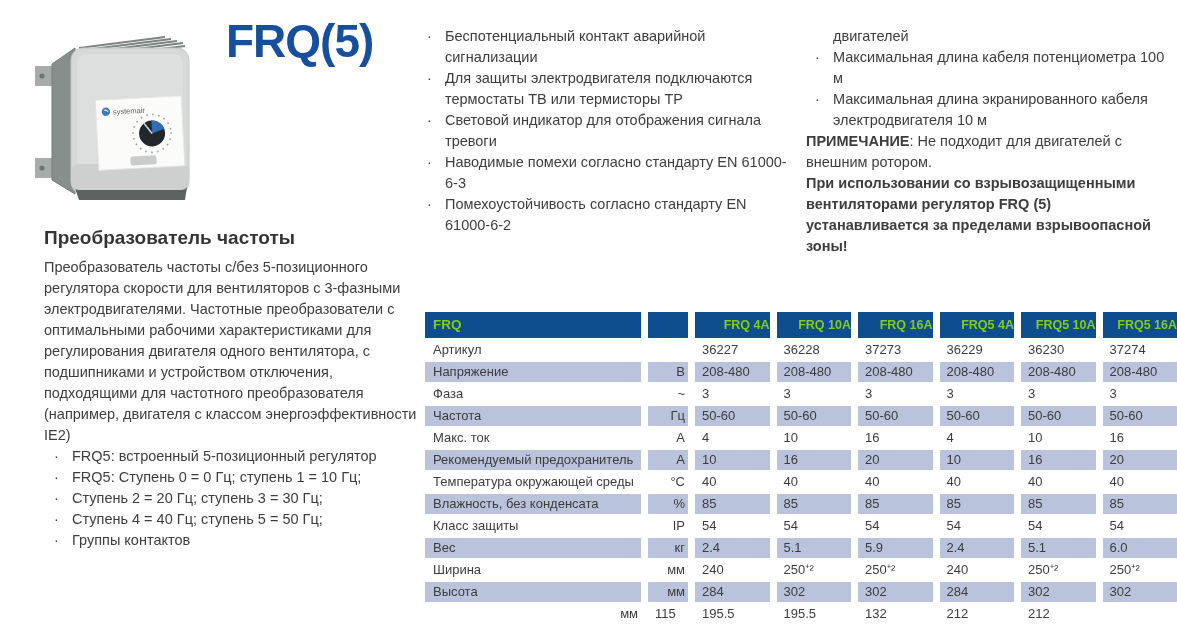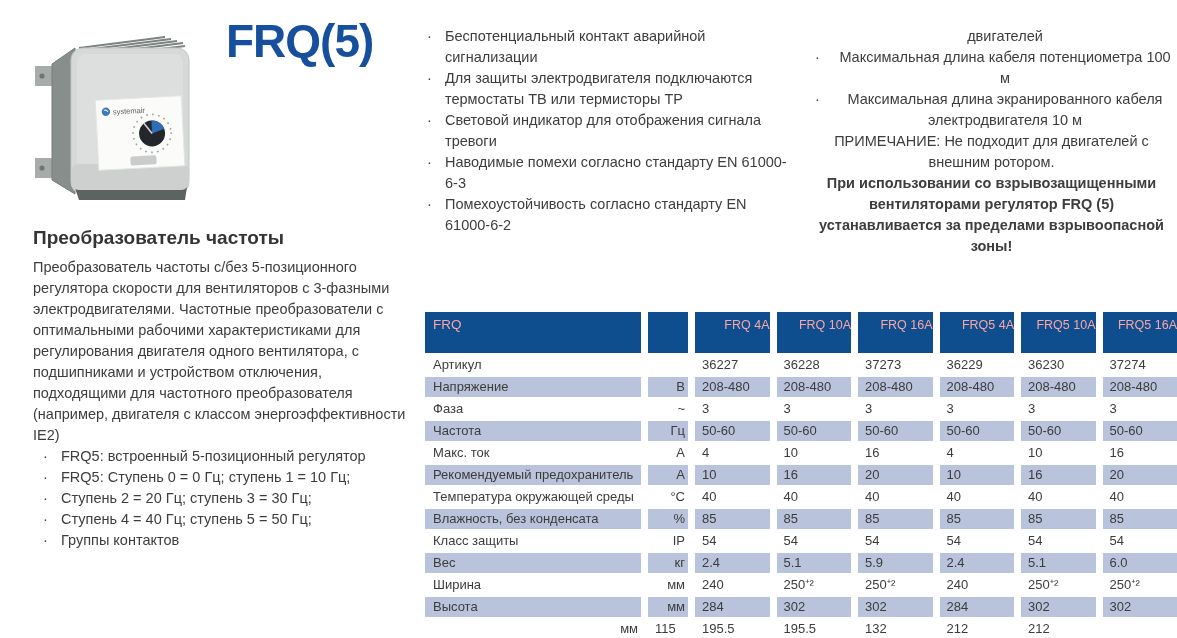--- a/index.html
+++ b/index.html
@@ -11,44 +11,44 @@
   
   .title{
     position:absolute;left:226px;top:14px;margin:0;
     font-size:46px;font-weight:700;letter-spacing:-1px;
     color:var(--accent,#164f9e);
   }
   
   .product{position:absolute;left:33px;top:24px;width:176px;height:180px;}
   
   .col{position:absolute;font-size:14.5px;line-height:21px;}
-  .col-left{left:33px;top:226px;width:382px;}
+  .col-left{left:44px;top:226px;width:382px;}
   .col-mid{left:418px;top:26px;width:376px;}
-  .col-right{left:806px;top:26px;width:371px;text-align:center;}
+  .col-right{left:806px;top:26px;width:371px;}
   .col h2{font-size:19px;line-height:24px;margin:0 0 7px;color:#343433;font-weight:700;}
   .col p{margin:0;}
   .bullets{list-style:none;margin:0;padding:0 0 0 27px;}
   .bullets li{position:relative;}
   .bullets li::before{content:"\00B7";position:absolute;left:-18px;}
   .col-left .bullets{padding-left:28px;}
   .cont{padding-left:27px;}
   .note{margin-top:10px;}
-  .note strong{font-weight:400;}
+  .note strong{font-weight:700;}
   .warning{margin-top:22px;font-weight:700;}
   
   .spec-table{
     position:absolute;left:425px;top:312px;width:752px;
     display:grid;
     grid-template-columns:216px 40px repeat(6,1fr);
     column-gap:7px;row-gap:2px;
     font-size:13px;color:#3c3c3b;background:#ffffff;
   }
   .spec-table .th{
-    background:var(--table-header,#0f4e8e);color:#fca5a5;font-weight:400;
-    height:41px;line-height:26px;white-space:nowrap;overflow:hidden;
+    background:var(--table-header,#0f4e8e);color:#84cc16;font-weight:700;
+    height:26px;line-height:26px;white-space:nowrap;overflow:hidden;
   }
   .th-label{padding-left:8px;font-size:13.5px;}
   .th-col{text-align:right;font-size:12.5px;}
   .spec-table .td{height:20px;line-height:20px;white-space:nowrap;overflow:hidden;}
   .td-label{padding-left:8px;}
   .td-unit{text-align:right;padding-right:3px;}
   .td-val{padding-left:7px;}
   .shaded{background:var(--row-shade,#b9c3dc);}
   .italic{}
 </style>

